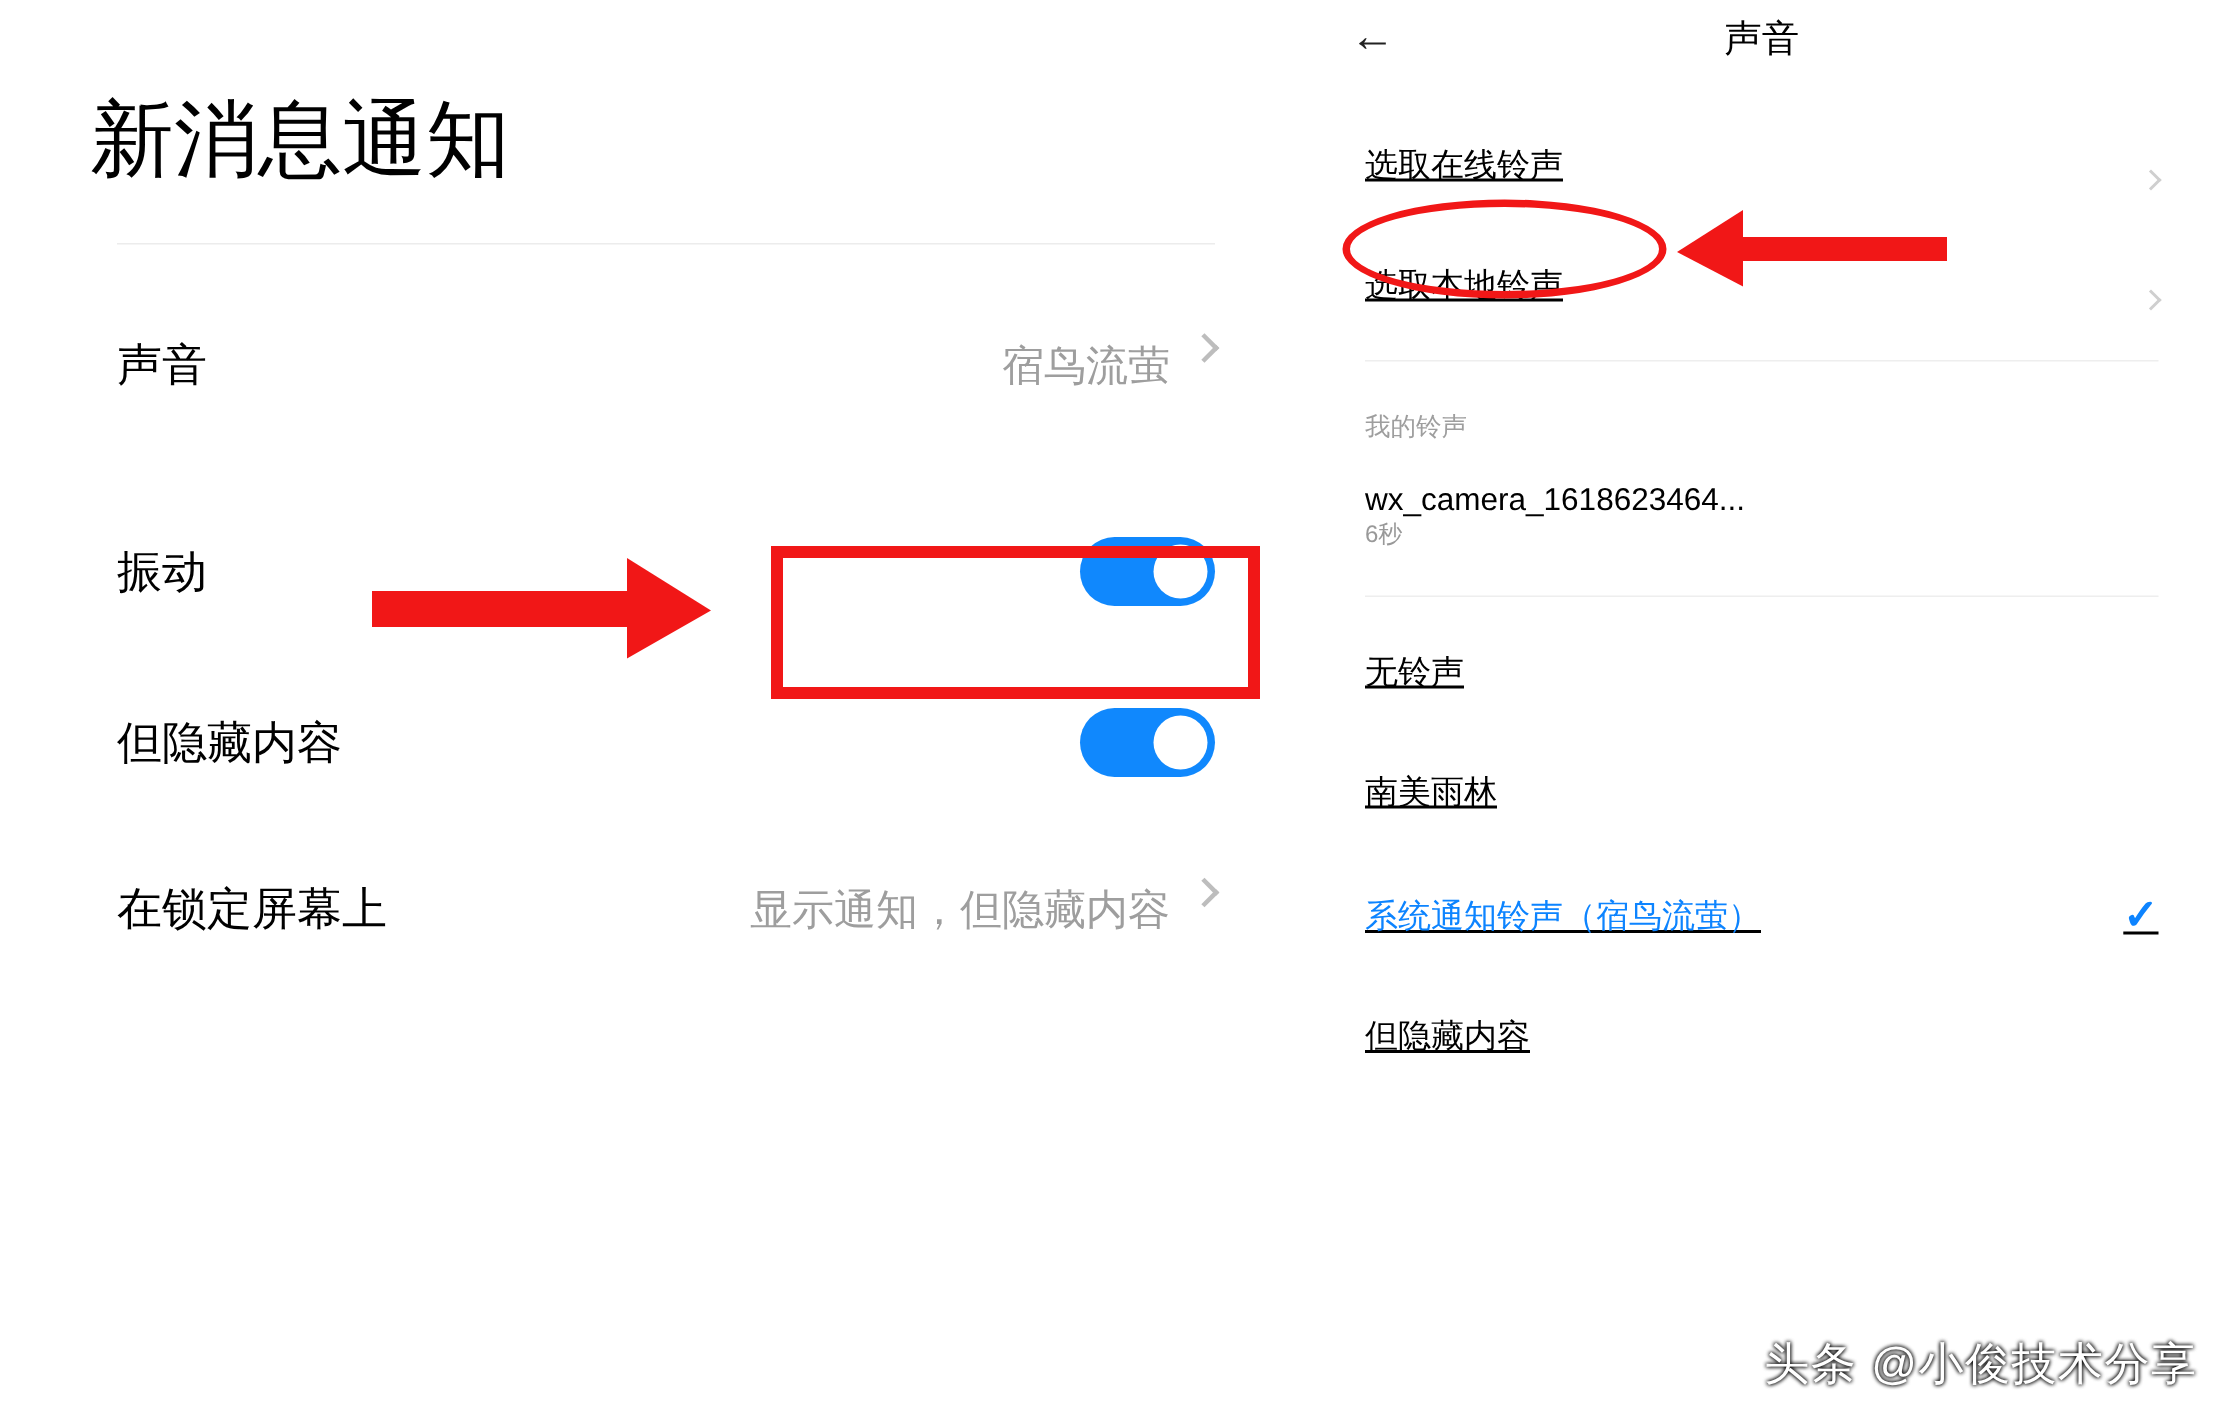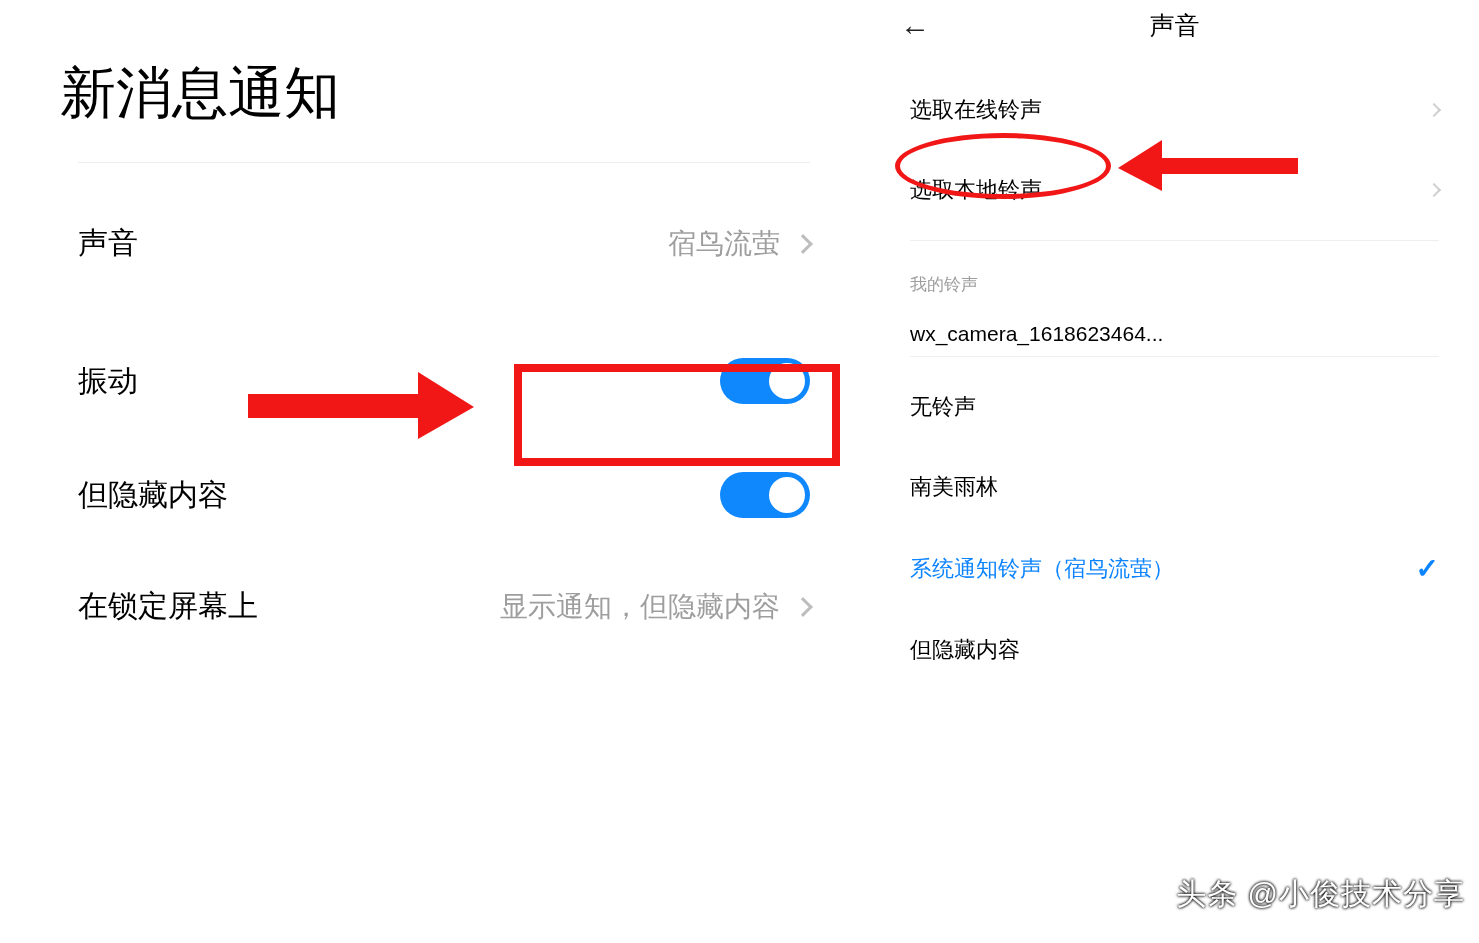--- a/index.html
+++ b/index.html
@@ -60,21 +60,20 @@
       right: 5px;
       top: 5px;
     }
     .divider {
       height: 1px;
       background: #ececec;
       margin: 0 60px 0 78px;
     }
     .setting-value {
       display: flex;
-      align-items: center;
       color: #9e9e9e;
       font-size: 28px;
       gap: 16px;
     }
     .chevron {
       width: 14px;
       height: 14px;
       border-top: 3px solid #bdbdbd;
       border-right: 3px solid #bdbdbd;
       transform: rotate(45deg);
@@ -130,26 +129,27 @@
     }
     .right-title {
       flex: 1;
       text-align: center;
       font-size: 25px;
       color: #000;
       margin-right: 30px;
     }
     .right-row {
       display: flex;
-      align-items: center;
+      align-items: flex-end;
       justify-content: space-between;
       padding: 25px 40px;
       font-size: 22px;
       color: #000;
       cursor: pointer;
+      text-decoration: underline;
     }
     .right-row.selected .right-row-label {
       color: #0d84ff;
       font-weight: 500;
     }
     .checkmark {
       color: #0d84ff;
       font-size: 28px;
       font-weight: bold;
     }
@@ -200,21 +200,21 @@
       height: 16px;
     }
     .arrow-left .arrow-head {
       border-top: 28px solid transparent;
       border-bottom: 23px solid transparent;
       border-right: 44px solid #f11717;
       border-left: none;
     }
     .watermark {
       position: absolute;
-      bottom: 28px;
+      bottom: 13px;
       right: 14px;
       font-size: 30px;
       color: #fff;
       text-shadow: 0 0 3px #000, 0 0 3px #000;
       letter-spacing: 1px;
     }
   </style>
 </head>
 <body>
 
@@ -268,20 +268,21 @@
 
   <div class="right-row">
     <span class="right-row-label">选取本地铃声</span>
     <span class="small-chevron"></span>
   </div>
 
   <div class="right-divider"></div>
 
   <div class="right-section-label">我的铃声</div>
   <div class="right-item-title">wx_camera_1618623464...</div>
+  <div class="right-subtext">6秒</div>
 
   <div class="right-divider"></div>
 
   <div class="right-row">
     <span class="right-row-label">无铃声</span>
   </div>
 
   <div class="right-row">
     <span class="right-row-label">南美雨林</span>
   </div>

